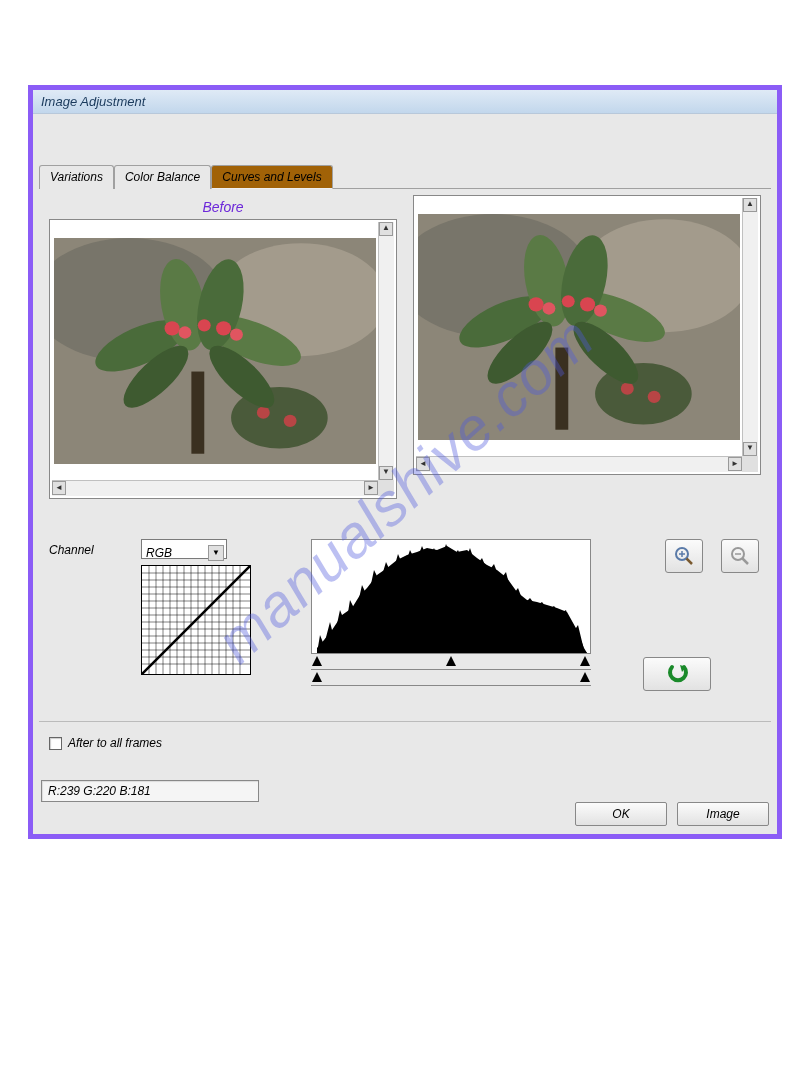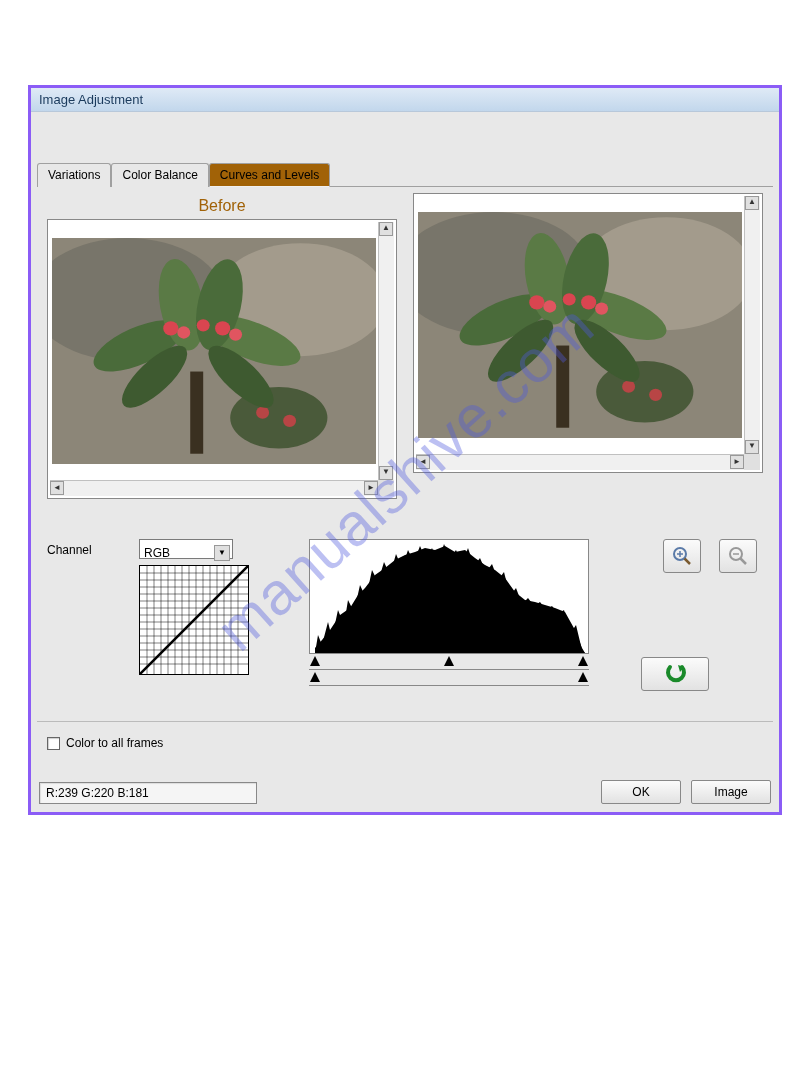--- a/index.html
+++ b/index.html
@@ -4,24 +4,25 @@
 <style>
   * { box-sizing: border-box; margin: 0; padding: 0; }
   body {
     font-family: "Segoe UI", Tahoma, sans-serif;
     font-size: 12px;
     background: #fff;
     padding: 85px 28px 0 28px;
     color: #000;
   }
   .dialog {
-    border: 3px solid #8b5cf6;
+    border: 5px solid #8b5cf6;
     background: #e8e8e8;
     width: 100%;
     position: relative;
+    font-style: italic;
   }
   .titlebar {
     background: linear-gradient(to bottom, #dfeaf6, #c2d7ec);
     padding: 4px 8px;
     font-size: 13px;
     color: #1a3a5c;
     border-bottom: 1px solid #b8c8da;
   }
   .tab-area {
     padding: 6px 6px 0 6px;
@@ -54,22 +55,22 @@
   }
   .preview-row {
     display: flex;
     gap: 16px;
   }
   .preview-col {
     flex: 1;
     text-align: center;
   }
   .preview-label {
-    font-size: 16px;
-    color: #a16207;
+    font-size: 14px;
+    color: #6d28d9;
     padding: 4px 0;
   }
   .preview-frame {
     border: 1px solid #888;
     background: #fff;
     height: 280px;
     position: relative;
     padding: 2px;
     display: flex;
     flex-direction: column;
@@ -134,21 +135,21 @@
     display: flex;
     margin-top: 40px;
     align-items: flex-start;
     gap: 22px;
   }
   .channel-label {
     width: 70px;
     padding-top: 4px;
   }
   .channel-select {
-    width: 94px;
+    width: 86px;
     border: 1px solid #7a7a7a;
     background: #fff;
     height: 20px;
     display: flex;
     align-items: center;
     justify-content: space-between;
     padding: 8px 2px 0 4px;
     cursor: pointer;
   }
   .select-arrow {
@@ -235,38 +236,38 @@
   .checkbox {
     width: 13px; height: 13px;
     border: 1px solid #666;
     background: #fff;
     margin-right: 6px;
     box-shadow: inset 1px 1px 1px rgba(0,0,0,0.2);
   }
   .status-bar {
     display: flex;
     padding: 4px 8px 8px 8px;
-    gap: 28px;
-    align-items: flex-end;
+    align-items: flex-start;
+    flex-direction: column;
   }
   .status-field {
     border: 1px solid #888;
     background: #f5f5f5;
     padding: 3px 6px;
     width: 218px;
     height: 22px;
     box-shadow: inset 1px 1px 1px rgba(0,0,0,0.1);
   }
   .dlg-buttons {
     margin-left: auto;
     display: flex;
     gap: 10px;
   }
   .dlg-btn {
-    width: 80px;
+    width: 92px;
     height: 24px;
     border: 1px solid #888;
     background: linear-gradient(to bottom, #fbfbfb, #e2e2e2);
     border-radius: 2px;
     text-align: center;
     line-height: 22px;
     cursor: pointer;
   }
   .watermark {
     position: absolute;
@@ -469,21 +470,21 @@
               <path d="M 16 2 L 22 4 L 18 9 Z" fill="#1a8a2a"></path>
             </svg>
           </div>
         </div>
       </div>
 
       <div class="divider-h"></div>
 
       <div class="apply-row">
         <div class="checkbox"></div>
-        <span>Color to all frames</span>
+        <span>After to all frames</span>
       </div>
     </div>
   </div>
 
   <div class="status-bar">
     <div class="status-field">R:239 G:220 B:181</div>
     <div class="dlg-buttons">
       <div class="dlg-btn"><span>OK</span></div>
       <div class="dlg-btn"><span>Image</span></div>
     </div>

